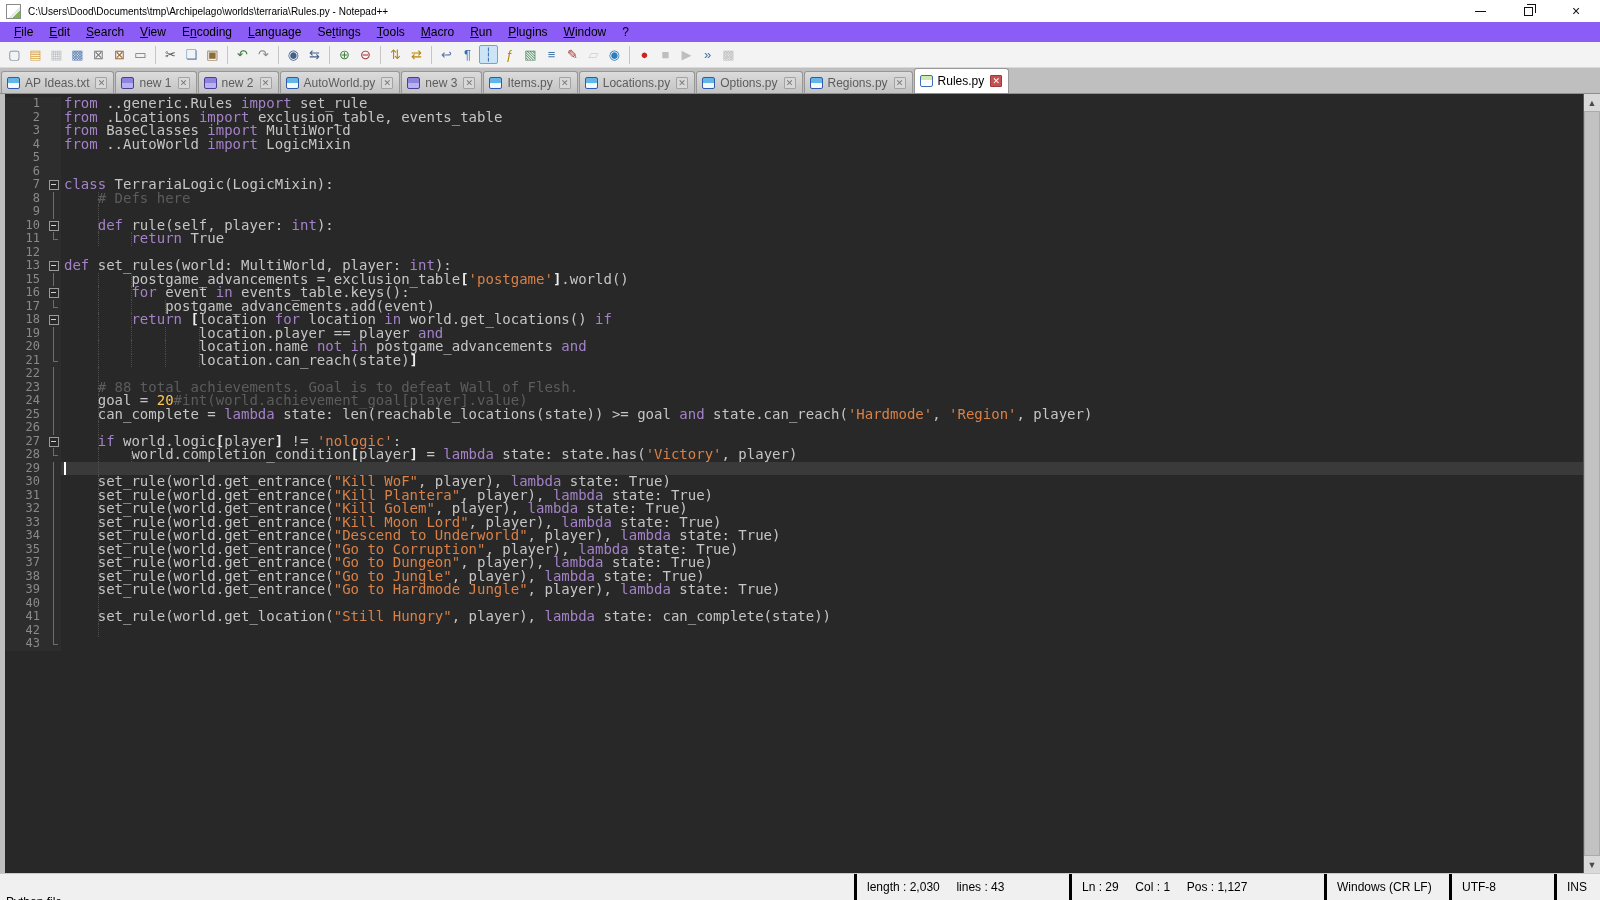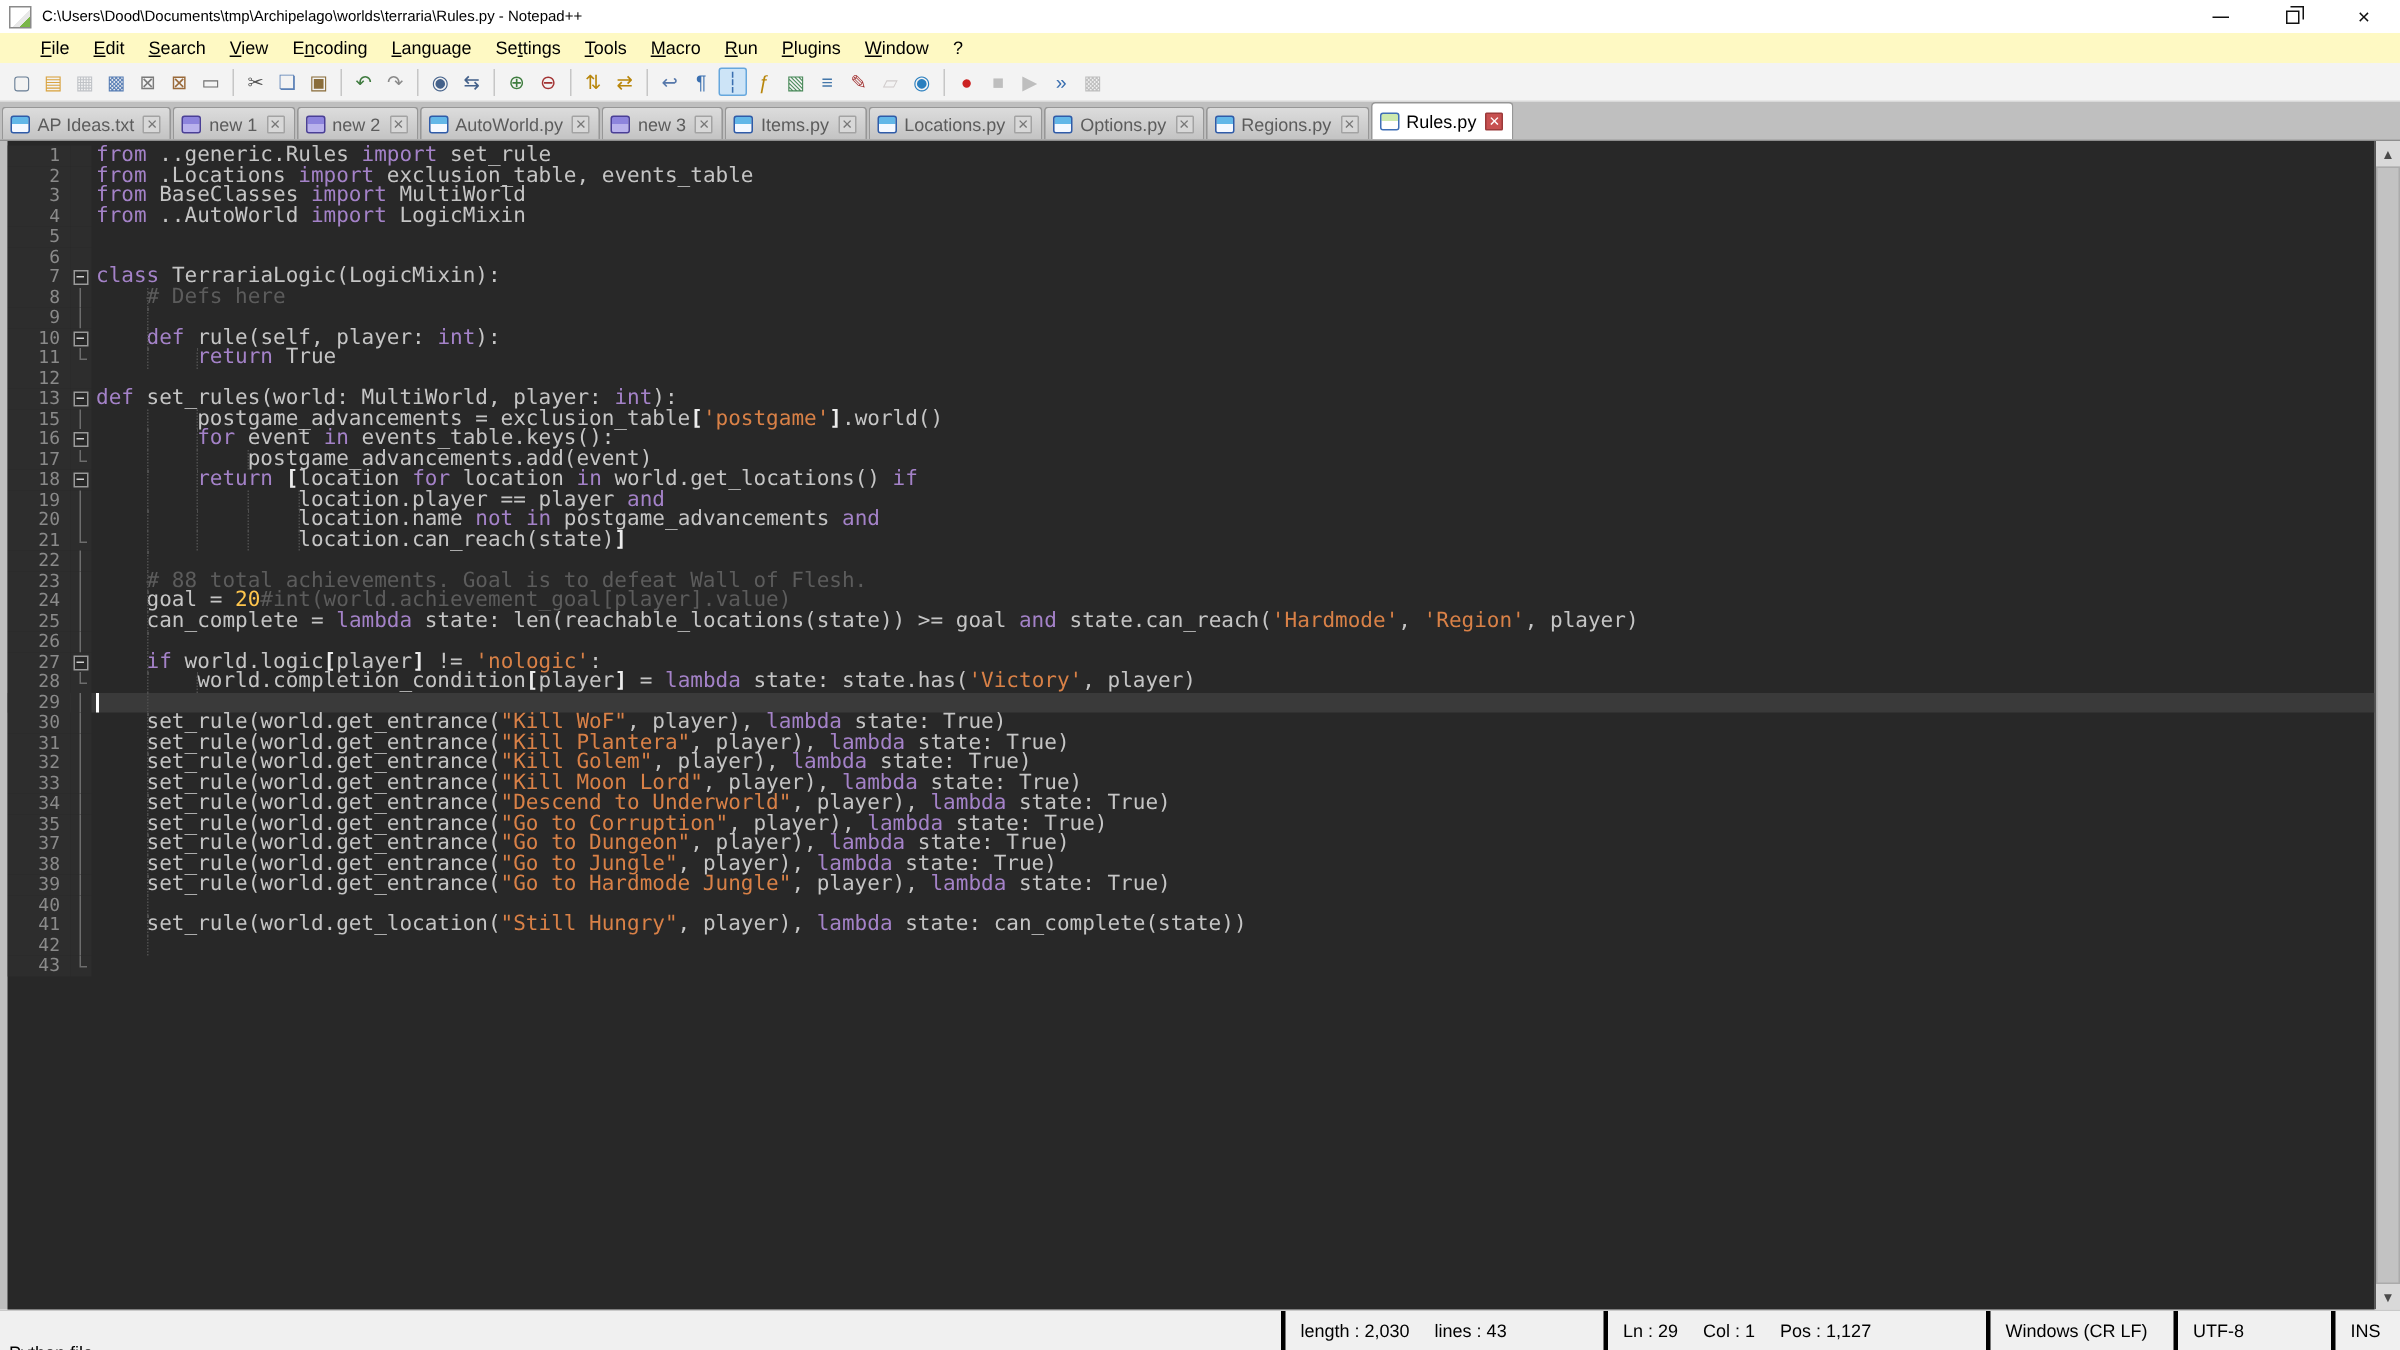--- a/index.html
+++ b/index.html
@@ -12,21 +12,21 @@
   .app-icon { width:15px; height:15px; margin:0 7px 0 6px; border:1px solid #8a8a8a;
     background:linear-gradient(135deg,#ffffff 55%, #e8e8e8 55% 72%, #7ab648 72%); }
   .title-text { color:#000; font-size:10px; }
   .win-controls { margin-left:auto; display:flex; height:22px; }
   .win-btn { width:48px; display:flex; align-items:center; justify-content:center; color:#111; font-size:14px; }
   .glyph-min { width:11px; height:1px; background:#111; display:block; }
   .glyph-restore { width:9px; height:9px; border:1px solid #111; position:relative; display:block; }
   .glyph-restore::before { content:""; position:absolute; left:2px; top:-4px; width:8px; height:8px; border:1px solid #111; border-left-width:0; border-bottom-width:0; }
 
   
-  .menubar { height:20px; background:#fef9c3; display:flex; align-items:center; flex:0 0 20px; padding-left:19px; }
+  .menubar { height:20px; background:#8b5cf6; display:flex; align-items:center; flex:0 0 20px; padding-left:6px; }
   .menu-item { padding:2px 8px; color:#000; }
   .menu-item u { text-decoration:underline; }
 
   
   .toolbar { height:26px; flex:0 0 26px; background:#f3f3f3; border-bottom:1px solid #d9d9d9; display:flex; align-items:center; padding-left:4px; }
   .tb { width:19px; height:19px; margin:0 1px; display:flex; align-items:center; justify-content:center;
         font-size:13px; line-height:1; border:1px solid transparent; border-radius:2px; }
   .tb.disabled { opacity:.4; filter:grayscale(80%); }
   .tb.pressed { background:#cde4f7; border-color:#66a7dd; }
   .tb-sep { width:1px; height:18px; background:#c6c6c6; margin:0 4px; }

